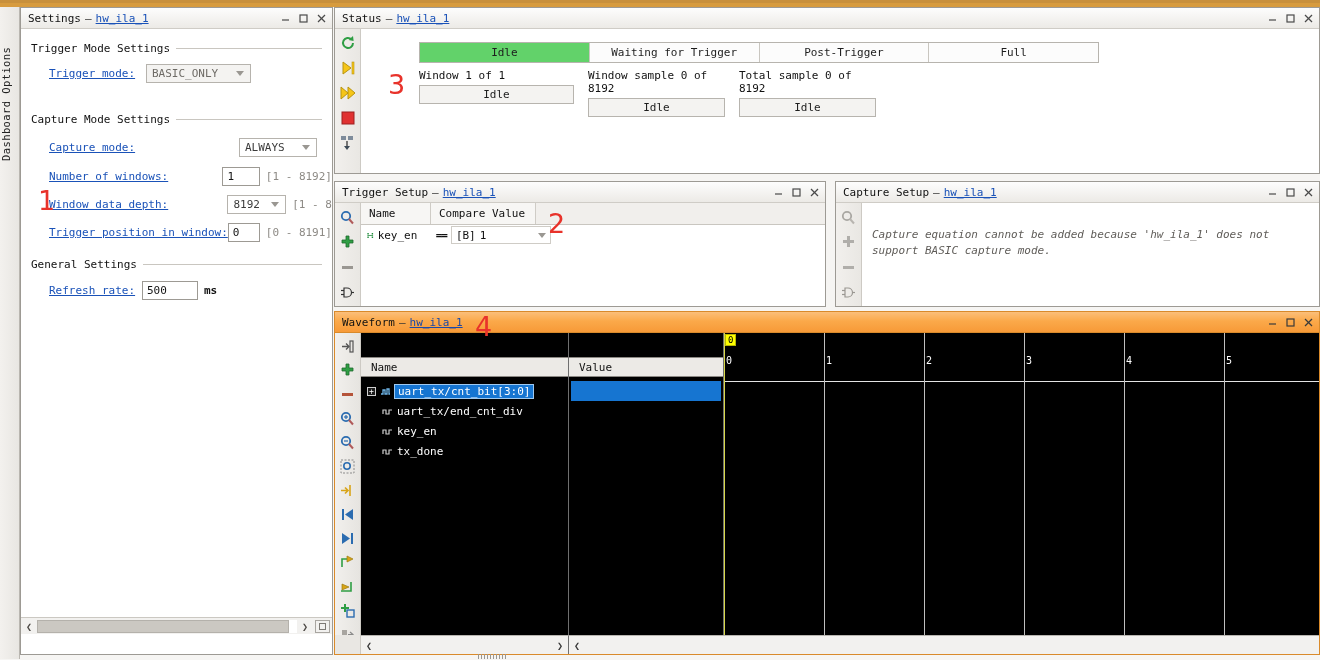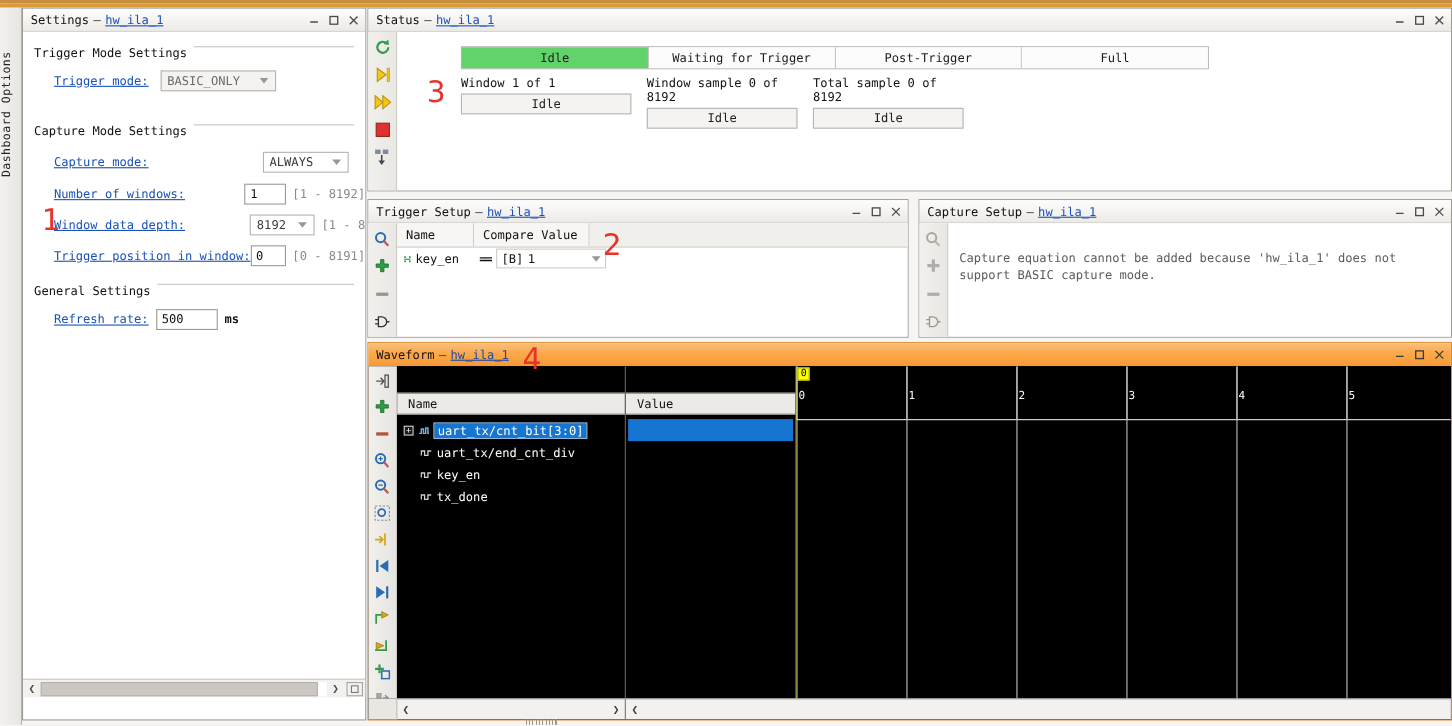--- a/index.html
+++ b/index.html
@@ -62,21 +62,21 @@
     width: 15px; height: 15px; margin-left: 3px;
     display: flex; align-items: center; justify-content: center;
     color: #4a4a4a; font-size: 11px; cursor: pointer; line-height: 1;
   }
   .wbtn svg { display:block; }
 
   
   #settings { left: 20px; top: 4px; width: 313px; height: 648px; }
   .settings-body { position: relative; height: 605px; background:#fff; overflow:hidden; }
   .sec-head {
-    display:flex; align-items:flex-start; gap:6px;
+    display:flex; align-items:center; gap:6px;
     margin: 13px 10px 0 10px;
     font-size: 11px; color:#111;
   }
   .sec-head .rule { flex:1; height:1px; background:#c9c6c0; }
   .row { display:flex; align-items:center; margin: 9px 0 0 0; padding-left: 28px; white-space: nowrap;}
   .lbl { color:#1a52b8; text-decoration: underline; font-size:11px; cursor:pointer; }
   .rng { color:#8d8a85; font-size:11px; margin-left:6px; }
   .unit { color:#111; font-size:11px; margin-left:6px;font-weight:bold; }
 
   .combo {
@@ -155,21 +155,21 @@
   .sigdot { color:#1e8b3a; font-size:11px; }
   .opeq { color:#111; letter-spacing:-1px; font-weight:bold; }
   .valcombo {
     display:inline-flex; align-items:center; justify-content:space-between;
     height:18px; width:100px; background:#fff; border:1px solid #cfccc6;
     font-size:11px; color:#111; padding-left:4px;
   }
 
   
   #capsetup { left: 835px; top: 178px; width: 485px; height: 126px; }
-  .capmsg { margin: 24px 0 0 10px; font-size:11px; color:#5f5c58; line-height:16px; width: 420px; }
+  .capmsg { margin: 24px 0 0 10px; font-size:11px; color:#5f5c58; line-height:16px; width: 420px; font-style: italic; }
 
   
   #waveform { left: 334px; top: 308px; width: 986px; height: 344px; border-color:#d98a2b; }
   .wf-body { display:flex; height: calc(100% - 21px); background:#000; }
   .wf-toolbar {
     width:26px; background:linear-gradient(to right,#f2f0ed,#e6e4e0);
     border-right:1px solid #cdcac4; padding-top:3px;
     display:flex; flex-direction:column; align-items:center; gap:4px;
   }
   .wf-main { flex:1; display:flex; position:relative; background:#000; overflow:hidden;}

